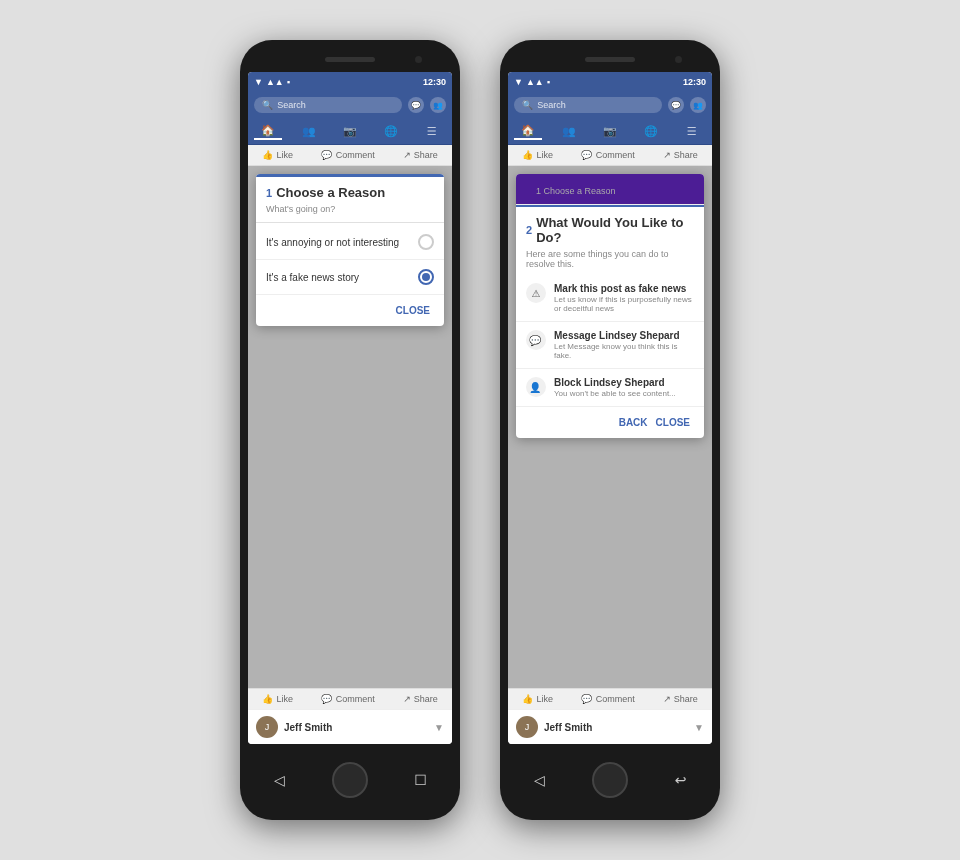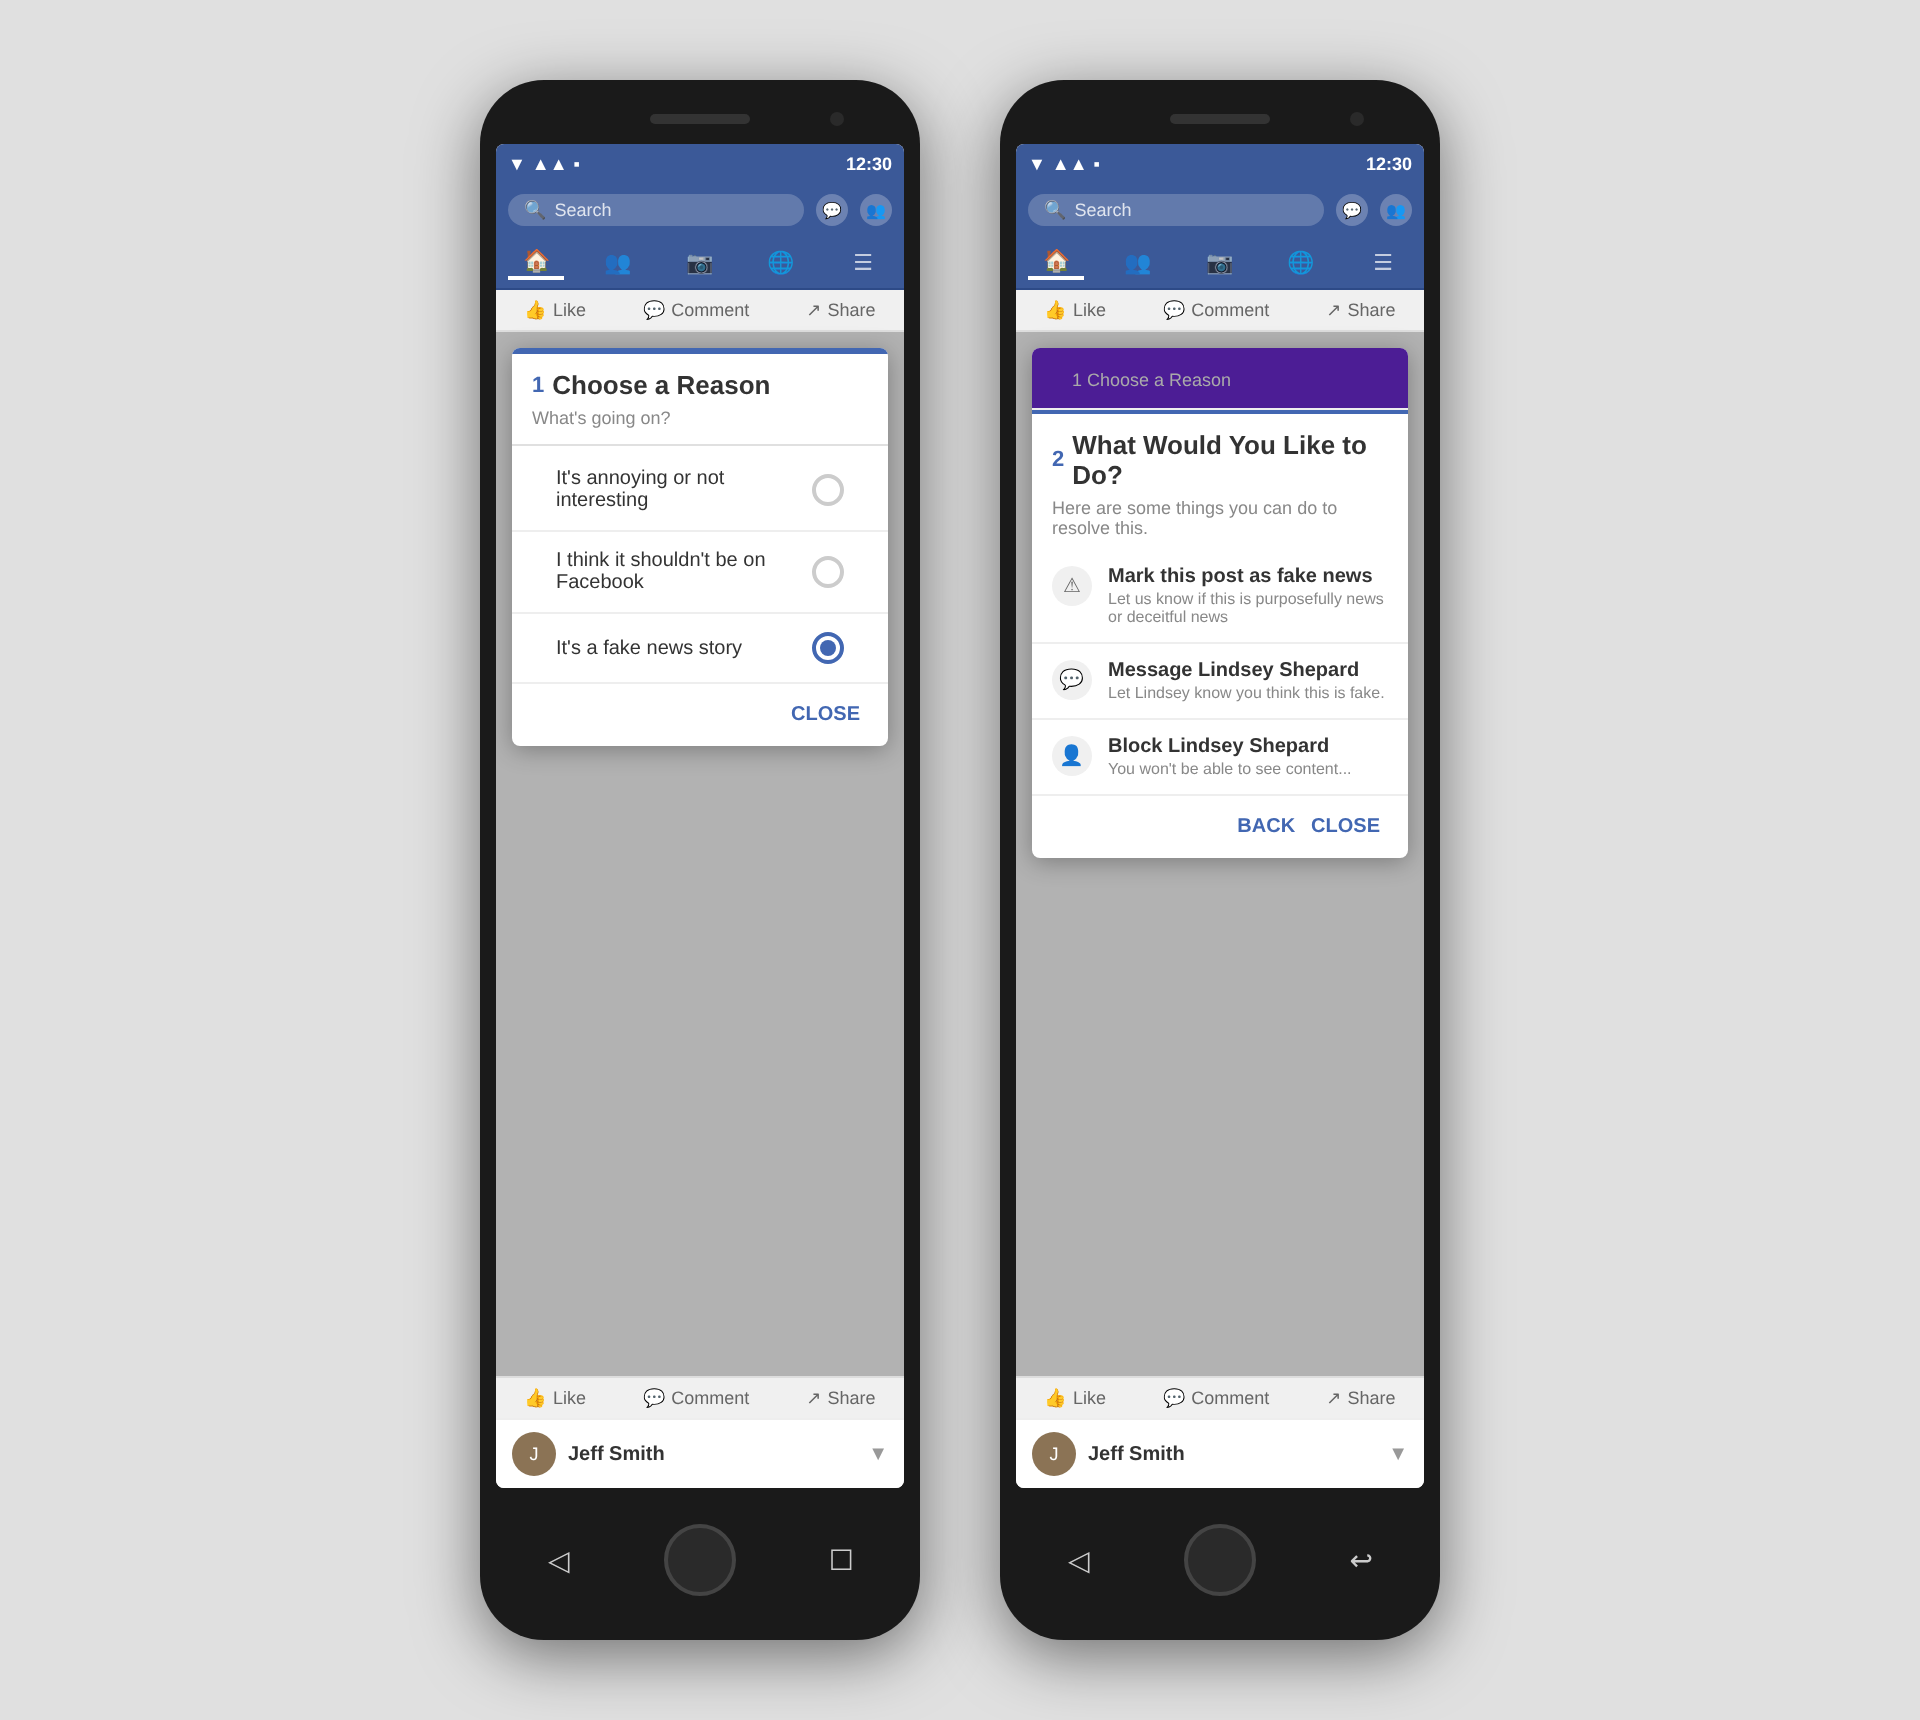--- a/index.html
+++ b/index.html
@@ -224,21 +224,21 @@
       height: 1px;
       background: #e0e0e0;
       margin: 2px 0;
     }
 
     
     .radio-option {
       display: flex;
       align-items: center;
       justify-content: space-between;
-      padding: 9px 22px;
+      padding: 9px 10px;
       border-bottom: 1px solid #eee;
       cursor: pointer;
     }
     .radio-option-text {
       font-size: 10px;
       color: #333;
       flex: 1;
     }
     .radio-circle {
       width: 16px;
@@ -423,24 +423,20 @@
           <span class="step-title">Choose a Reason</span>
         </div>
         <div class="step-sub">What's going on?</div>
         <div class="modal-divider"></div>
 
         <div class="radio-option">
           <span class="radio-option-text">It's annoying or not interesting</span>
           <div class="radio-circle"></div>
         </div>
         <div class="radio-option">
-          <span class="radio-option-text">I think it shouldn't be on Facebook</span>
-          <div class="radio-circle"></div>
-        </div>
-        <div class="radio-option">
           <span class="radio-option-text">It's a fake news story</span>
           <div class="radio-circle selected"></div>
         </div>
 
         <div class="modal-footer">
           <span class="modal-btn">CLOSE</span>
         </div>
       </div>
     </div>
 
@@ -541,21 +537,21 @@
           <div class="action-icon">⚠</div>
           <div class="action-text-wrap">
             <div class="action-title">Mark this post as fake news</div>
             <div class="action-desc">Let us know if this is purposefully news or deceitful news</div>
           </div>
         </div>
         <div class="action-item">
           <div class="action-icon">💬</div>
           <div class="action-text-wrap">
             <div class="action-title">Message Lindsey Shepard</div>
-            <div class="action-desc">Let Lindsey know you think this is fake.</div>
+            <div class="action-desc">Let Message know you think this is fake.</div>
           </div>
         </div>
         <div class="action-item">
           <div class="action-icon">👤</div>
           <div class="action-text-wrap">
             <div class="action-title">Block Lindsey Shepard</div>
             <div class="action-desc">You won't be able to see content...</div>
           </div>
         </div>
 

